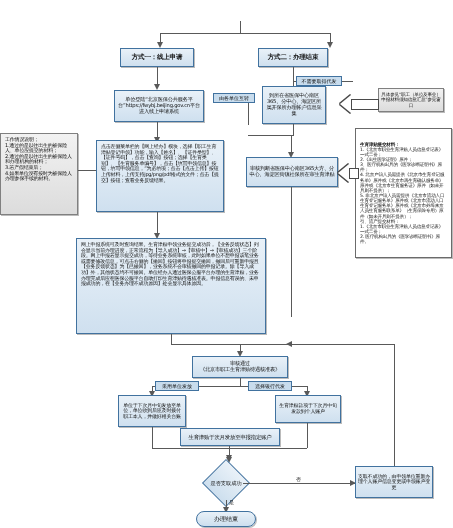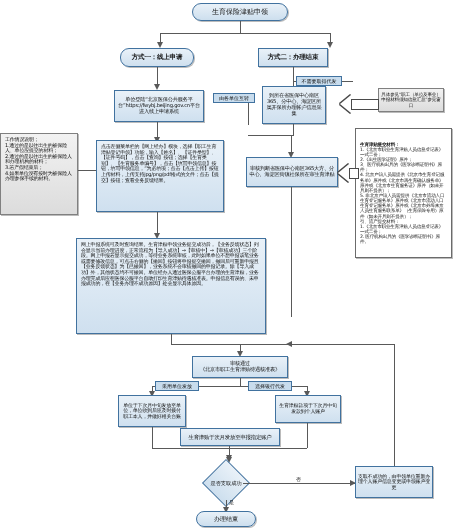--- a/index.html
+++ b/index.html
@@ -45,32 +45,29 @@
   .elabel{position:absolute;box-sizing:border-box;background:#c8dced;
           border:1px solid #41729f;color:#111;display:flex;align-items:center;
           justify-content:center;text-align:center;padding:0 1px;}
   .tlabel{position:absolute;color:#111;background:transparent;white-space:nowrap;}
 </style>
 </head>
 <body>
 
 <div id="page">
 
-  <div class="term" style="left:192px;top:3px;width:96px;height:18px;font-size:7px;">
-    <span>生育保险津贴申领</span>
-  </div>
 
   <div class="ln vl" style="left:240px;top:21px;height:12px;"></div>
   <div class="ln hl" style="left:160px;top:33px;width:170px;"></div>
   <div class="ln vl" style="left:160px;top:33px;height:10px;"></div>
   <div class="ln vl" style="left:330px;top:33px;height:10px;"></div>
   <div class="arw down" style="left:156.5px;top:42px;"></div>
   <div class="arw down" style="left:326.5px;top:42px;"></div>
 
-  <div class="node" style="left:120px;top:48px;width:74px;height:19px;font-size:6.5px;font-weight:bold;border-radius:9px;">
+  <div class="node" style="left:120px;top:48px;width:74px;height:19px;font-size:6.5px;font-weight:bold;">
     <span>方式一：线上申请</span>
   </div>
 
   <div class="node" style="left:258px;top:48px;width:70px;height:19px;font-size:6.5px;font-weight:bold;">
     <span>方式二：办理结束</span>
   </div>
 
   <div class="ln vl" style="left:157px;top:67px;height:18px;"></div>
   <div class="arw down" style="left:153.5px;top:84px;"></div>
 

